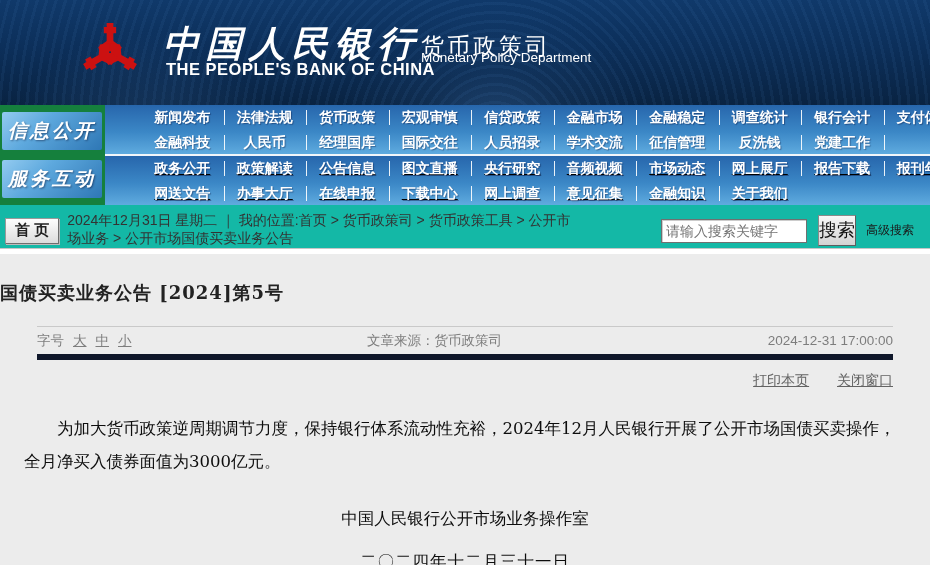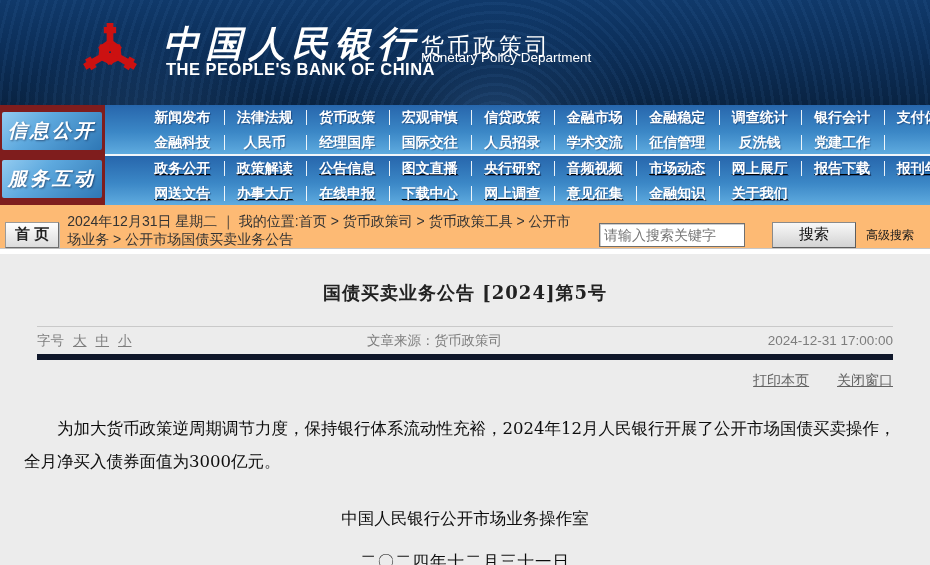--- a/index.html
+++ b/index.html
@@ -18,55 +18,55 @@
   .hdr-cn{position:absolute;left:163px;top:20px;color:#fff;
     font-family:"DejaVu Serif","Liberation Serif",serif;
     font-size:36px;font-weight:bold;font-style:italic;letter-spacing:7px;white-space:nowrap;text-align:right;}
   .hdr-en{position:absolute;left:166px;top:60px;color:#fff;font-weight:bold;
     font-size:16.5px;letter-spacing:.5px;white-space:nowrap;}
   .dept-cn{position:absolute;left:421px;top:31px;color:#fff;font-size:23px;letter-spacing:3px;white-space:nowrap;}
   .dept-en{position:absolute;left:421px;top:50px;color:#fff;font-size:13.5px;white-space:nowrap;}
 
   
   .nav{display:flex;width:930px;height:100px;background:#0a2445;}
-  .nav-left{flex:0 0 105px;background:#7f1d1d;padding-top:7px;box-sizing:border-box;}
+  .nav-left{flex:0 0 105px;background:#15803d;padding-top:7px;box-sizing:border-box;}
   .nav-tab{margin:0 3px 10px 2px;height:38px;line-height:38px;text-align:center;
     color:#fff;font-size:19px;font-weight:bold;font-style:italic;letter-spacing:3px;
     text-shadow:1px 1px 2px rgba(0,0,30,.45);cursor:pointer;border-radius:2px;
     background:linear-gradient(135deg,#93cbf0 0%,#5ea9de 38%,#2e77b5 100%);}
   .nav-right{flex:1;}
   .navband{height:49px;background:linear-gradient(180deg,#2766ac 0%,#3b87c6 55%,#5fabdf 100%);}
   .navband + .navband{border-top:2px solid #f2f6fa;text-decoration:underline;}
   .navrow{display:flex;height:24.5px;padding-left:36px;}
   .navcell{position:relative;flex:0 0 82.5px;width:82.5px;height:24.5px;line-height:24.5px;
     text-align:center;color:#fff;font-weight:bold;font-size:14px;cursor:pointer;
     text-shadow:1px 1px 1px rgba(0,0,40,.35);white-space:nowrap;}
   .navcell:not(:first-child)::before{content:'';position:absolute;left:0;top:5px;width:1px;height:15px;
     background:rgba(255,255,255,.9);}
   .navcell.empty{cursor:default;}
 
   
-  .crumbbar{display:flex;align-items:flex-end;width:930px;height:44px;box-sizing:border-box;
-    background:#fdba74;border-bottom:1px solid #c6c6c6;padding:5px 6px 0 5px;}
+  .crumbbar{display:flex;align-items:center;width:930px;height:44px;box-sizing:border-box;
+    background:#14b8a6;border-bottom:1px solid #c6c6c6;padding:5px 6px 0 5px;}
   .home-btn{flex:none;margin-top:3px;padding:2px 9px 3px;font-size:15px;font-weight:bold;color:#222;
     background:linear-gradient(#fefefe,#dcdcdc);border:1px solid #9a9a9a;
     border-right-color:#6e6e6e;border-bottom-color:#6e6e6e;box-shadow:1px 1px 0 #bbb;cursor:pointer;white-space:nowrap;}
   .crumbtext{margin-left:8px;width:512px;font-size:14px;color:#333;line-height:18px;}
   .searchgrp{margin-left:auto;display:flex;align-items:center;margin-top:3px;}
   .search-input{width:136px;height:18px;border:1px solid #707070;box-shadow:inset 1px 1px 0 #ccc;
     font-size:14px;color:#444;padding:2px 4px;background:#fff;}
-  .search-btn{margin-left:27px;padding:2px 26px 3px;font-size:15px;color:#111;
+  .search-btn{margin-left:11px;padding:2px 0 3px;font-size:18px;color:#111;
     background:linear-gradient(#f8f8f8,#d3d3d3);border:1px solid #8a8a8a;
     border-right-color:#5e5e5e;border-bottom-color:#5e5e5e;cursor:pointer;white-space:nowrap;}
   .adv-search{margin-left:10px;margin-right:10px;font-size:12px;color:#1a1a1a;cursor:pointer;white-space:nowrap;}
 
   
   .content{width:930px;background:#ececec;border-top:5px solid #fff;
     font-family:"DejaVu Serif","Liberation Serif",serif;}
-  .art-title{margin-top:27px;text-align:center;font-size:18px;font-weight:bold;color:#222;letter-spacing:1px;}
+  .art-title{margin-top:27px;text-align:left;font-size:18px;font-weight:bold;color:#222;letter-spacing:1px;}
   .metarow{display:flex;align-items:center;margin:21px 37px 0;height:27px;
     border-top:1px solid #c9c9c9;border-bottom:6px solid #0f172a;
     font-family:"Liberation Sans","DejaVu Sans",sans-serif;font-size:13.5px;color:#7d7d7d;}
   .meta-left{flex:0 0 330px;display:flex;align-items:center;gap:9px;}
   .fs-opt{text-decoration:underline;cursor:pointer;color:#7d7d7d;}
   .meta-mid{flex:1;text-align:left;}
   .meta-right{flex:none;}
   .linksrow{margin:12px 37px 0;text-align:right;font-size:14px;
     font-family:"Liberation Sans","DejaVu Sans",sans-serif;}
   .linksrow a{color:#636363;text-decoration:underline;cursor:pointer;margin-left:24px;}

